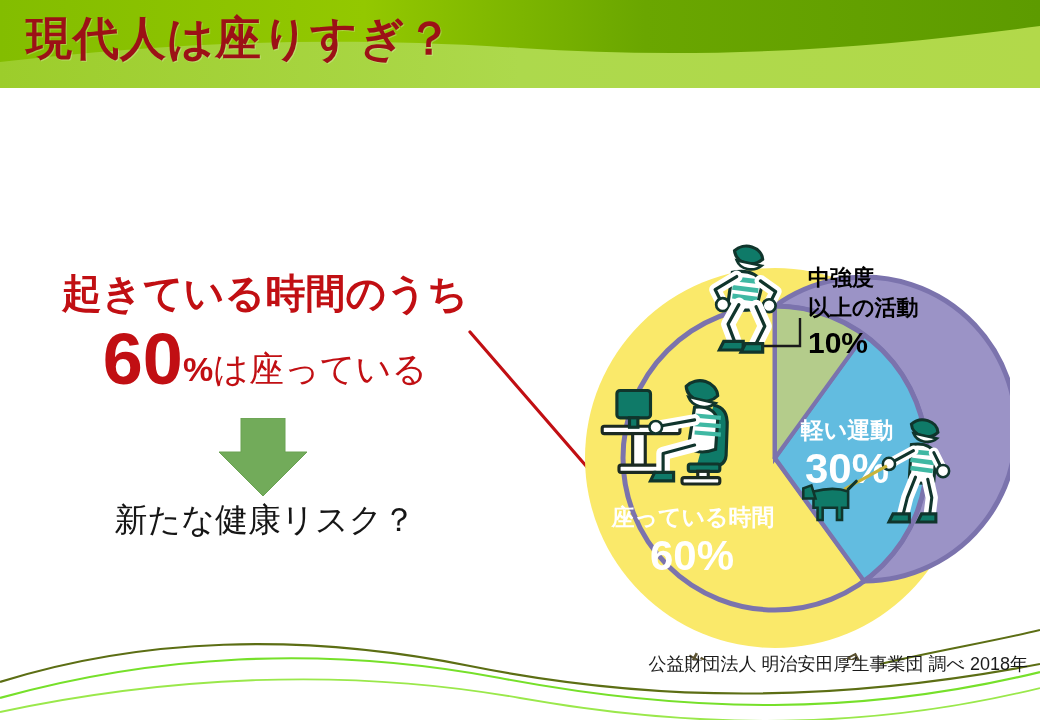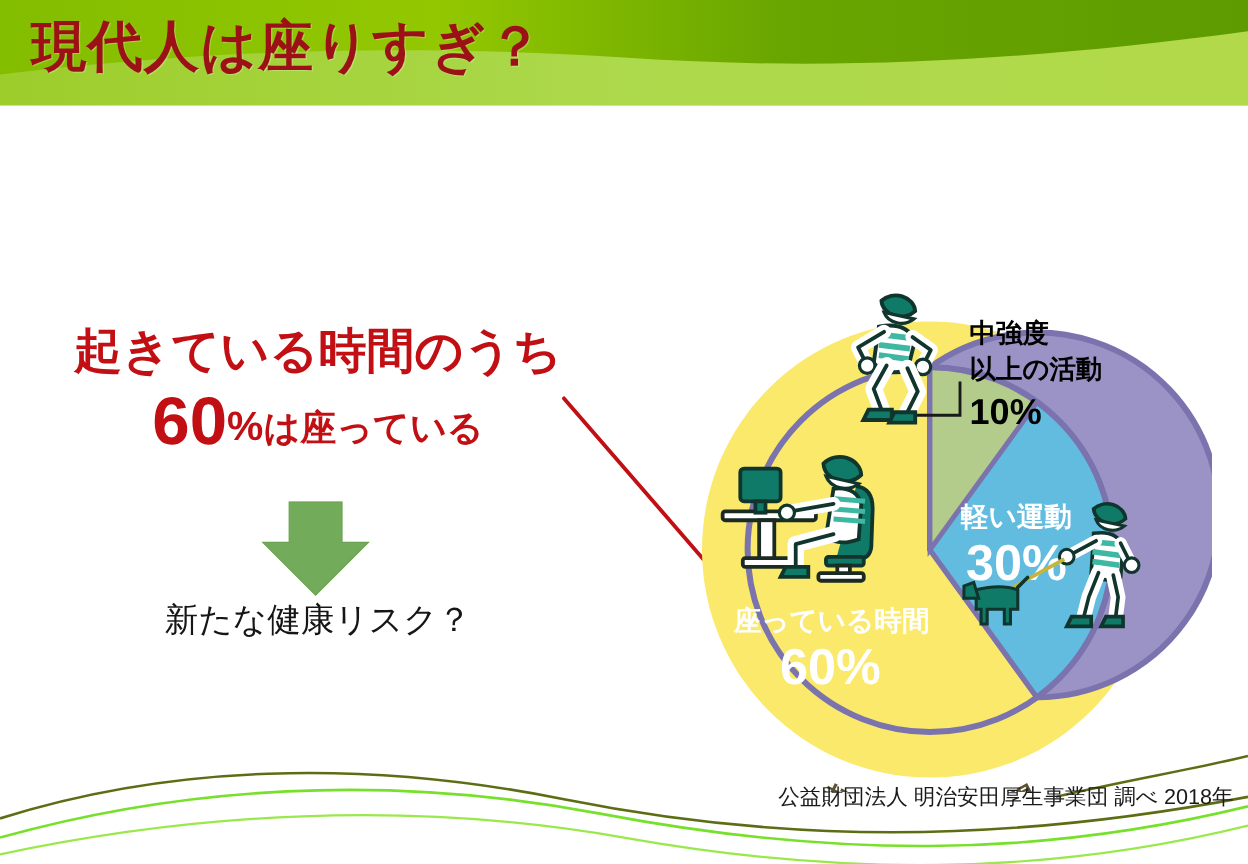--- a/index.html
+++ b/index.html
@@ -74,50 +74,50 @@
     line-height: 1.25;
     letter-spacing: 0px;
   }
   .callout .line2 {
     display: block;
     line-height: 1.05;
     margin-top: 4px;
     white-space: nowrap;
   }
   .callout .big-num {
-    font-size: 56px;
+    font-size: 72px;
     font-weight: bold;
     vertical-align: -3px;
   }
   .callout .pct {
     font-size: 34px;
     font-weight: bold;
   }
   .callout .rest {
-    font-size: 30px;
-    font-weight: bold;
+    font-size: 35px;
+    font-weight: normal;
   }
 
   
   .arrow-wrap {
     position: absolute;
     left: 203px;
     top: 418px;
     width: 120px;
     height: 80px;
   }
 
   
   .risk-text {
     position: absolute;
     left: 40px;
     top: 498px;
     width: 450px;
     text-align: center;
-    font-size: 28px;
+    font-size: 33px;
     color: #161616;
     white-space: nowrap;
   }
 
   
   .figure {
     position: absolute;
     left: 540px;
     top: 240px;
     width: 470px;

